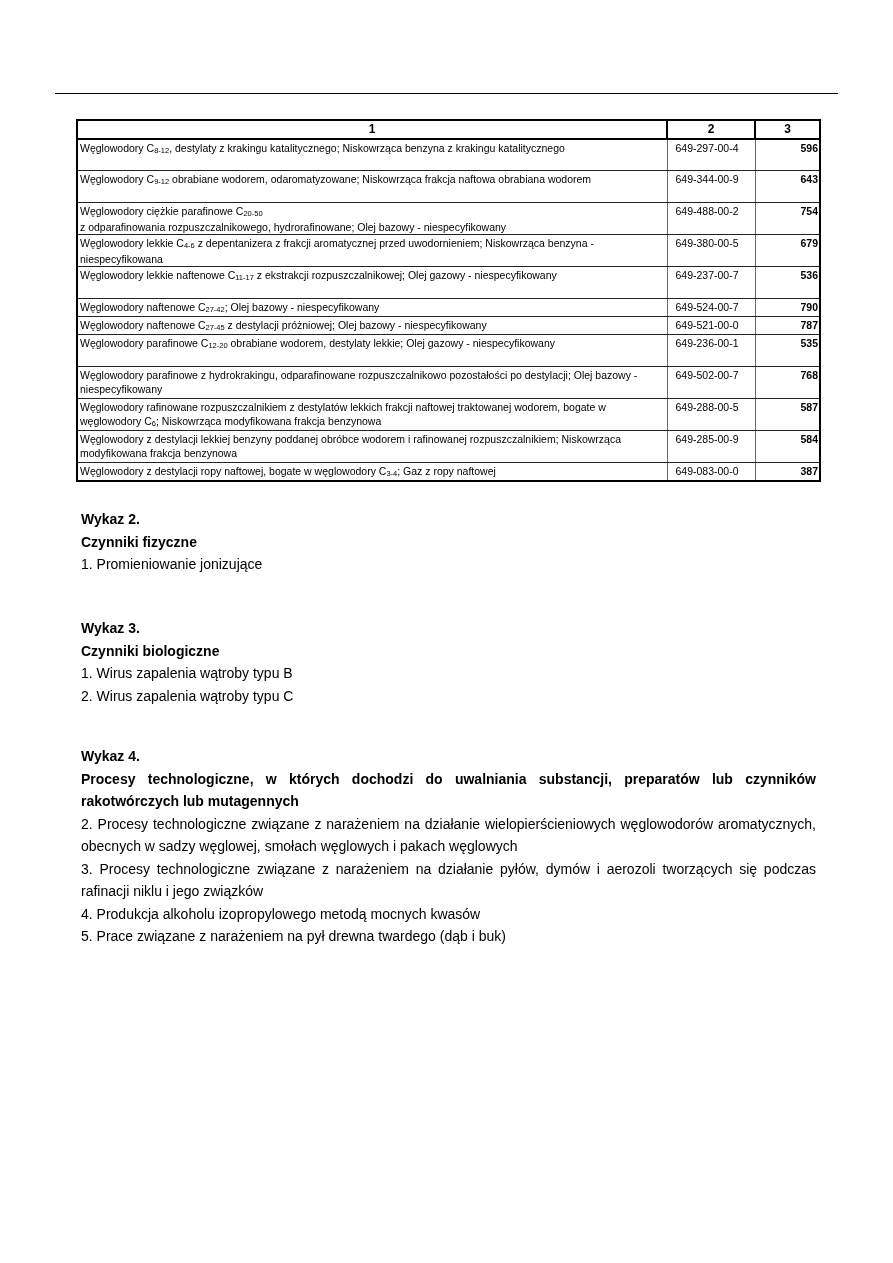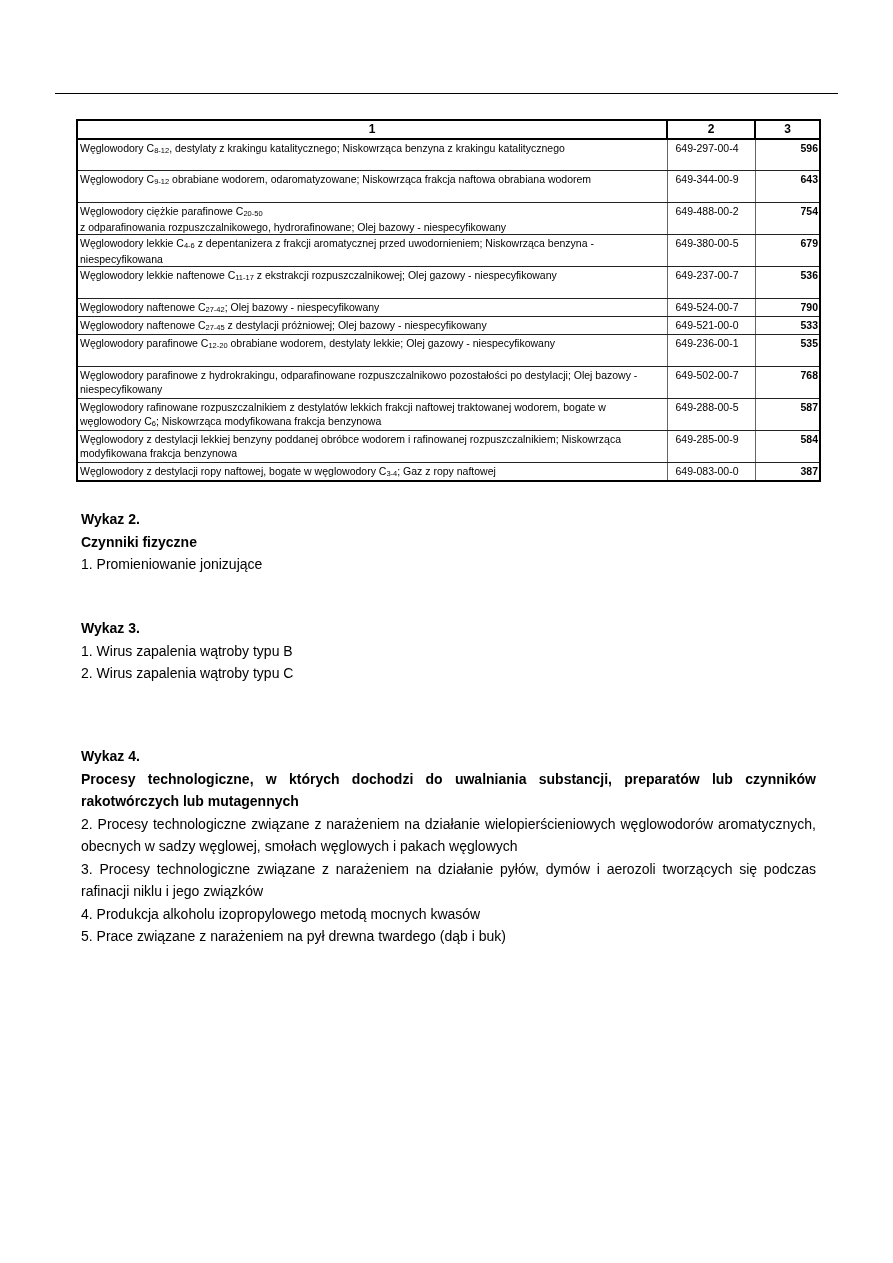--- a/index.html
+++ b/index.html
@@ -66,21 +66,21 @@
         <td class="col3">536</td>
       </tr>
       <tr style="height: 16px;">
         <td class="col1"><span>Węglowodory naftenowe C</span><sub class="idx">27-42</sub><span style="white-space: pre-line;">; Olej bazowy - niespecyfikowany</span></td>
         <td class="col2">649-524-00-7</td>
         <td class="col3">790</td>
       </tr>
       <tr style="height: 16px;">
         <td class="col1"><span>Węglowodory naftenowe C</span><sub class="idx">27-45</sub><span style="white-space: pre-line;"> z destylacji próżniowej; Olej bazowy - niespecyfikowany</span></td>
         <td class="col2">649-521-00-0</td>
-        <td class="col3">533</td>
+        <td class="col3">787</td>
       </tr>
       <tr style="height: 32px;">
         <td class="col1"><span>Węglowodory parafinowe C</span><sub class="idx">12-20</sub><span style="white-space: pre-line;"> obrabiane wodorem, destylaty lekkie; Olej gazowy - niespecyfikowany</span></td>
         <td class="col2">649-236-00-1</td>
         <td class="col3">535</td>
       </tr>
       <tr style="height: 32px; padding-left: 45px;">
         <td class="col1"><span>Węglowodory parafinowe z hydrokrakingu, odparafinowane rozpuszczalnikowo pozostałości po destylacji; Olej bazowy - niespecyfikowany</span></td>
         <td class="col2">649-502-00-7</td>
         <td class="col3">768</td>
@@ -104,20 +104,21 @@
 </table>
 
 <div class="section" style="top:508px;">
   <p class="h">Wykaz 2.</p>
   <p class="h">Czynniki fizyczne</p>
   <p>1. Promieniowanie jonizujące</p>
 </div>
 
 <div class="section" style="top:617px;">
   <p class="h">Wykaz 3.</p>
+  <p class="h">Czynniki biologiczne</p>
   <p>1. Wirus zapalenia wątroby typu B</p>
   <p>2. Wirus zapalenia wątroby typu C</p>
 </div>
 
 <div class="section" style="top:745px;">
   <p class="h">Wykaz 4.</p>
   <p class="h j">Procesy technologiczne, w których dochodzi do uwalniania substancji, preparatów lub czynników rakotwórczych lub mutagennych</p>
   <p class="j">2. Procesy technologiczne związane z narażeniem na działanie wielopierścieniowych węglowodorów aromatycznych, obecnych w sadzy węglowej, smołach węglowych i pakach węglowych</p>
   <p class="j">3. Procesy technologiczne związane z narażeniem na działanie pyłów, dymów i aerozoli tworzących się podczas rafinacji niklu i jego związków</p>
   <p class="j">4. Produkcja alkoholu izopropylowego metodą mocnych kwasów</p>

